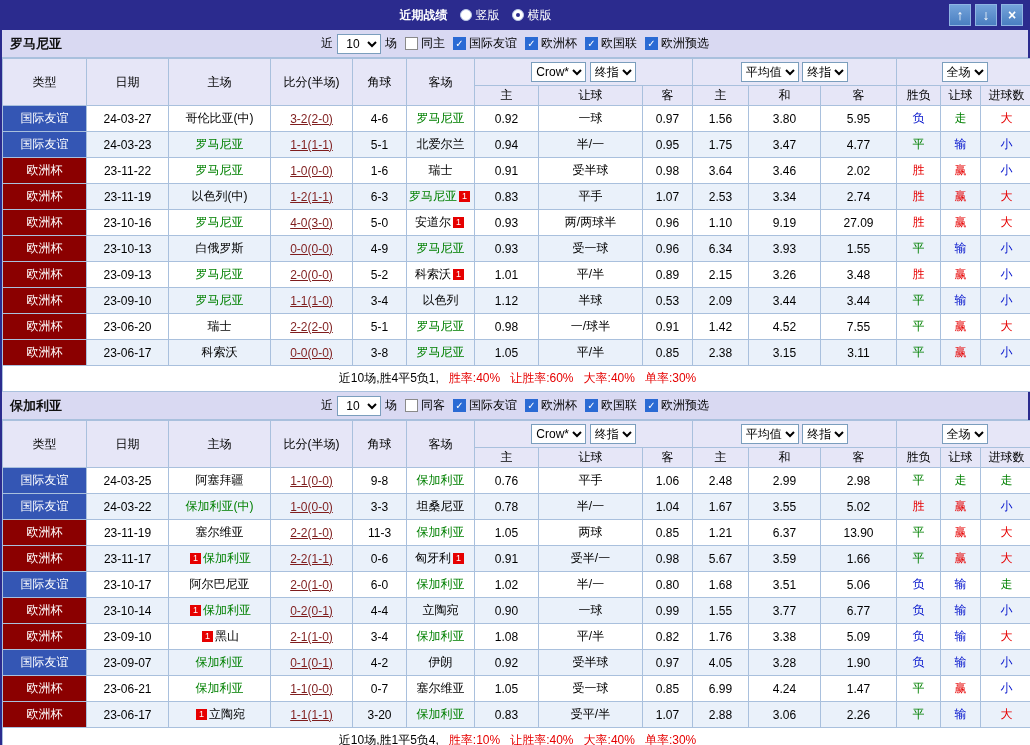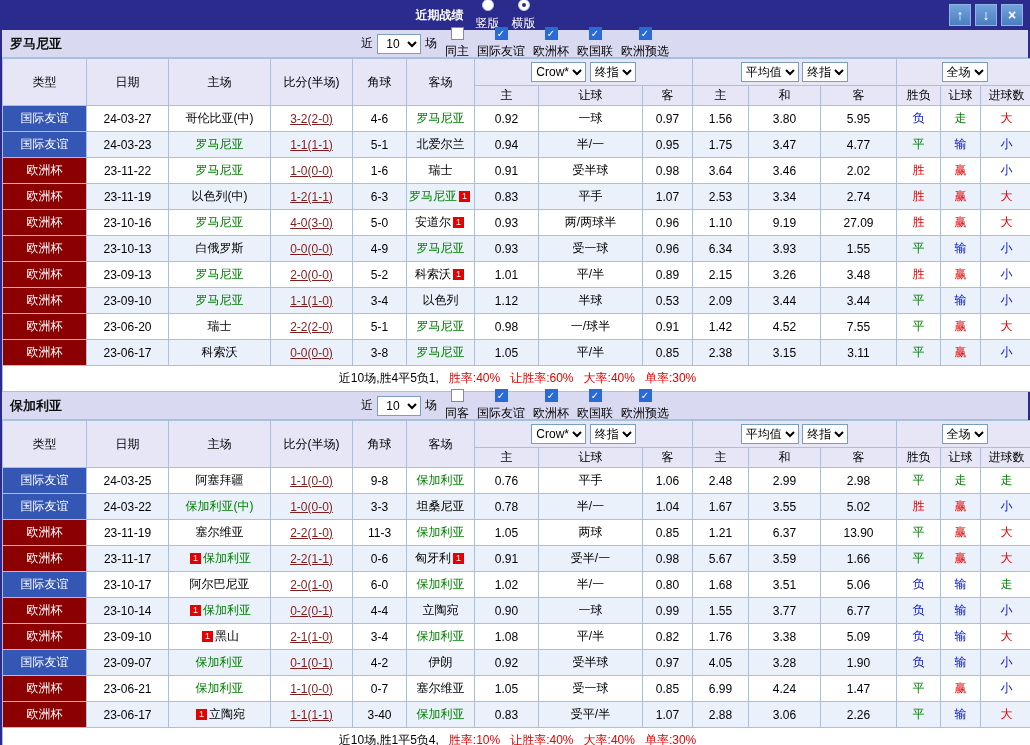--- a/index.html
+++ b/index.html
@@ -12,21 +12,21 @@
   }
   .window { width: 1030px; border: 2px solid #2b2b8e; border-top: none; }
 
   
   .titlebar {
     height: 30px; background: #2b2b8e; color: #fff;
     display: flex; align-items: center;
   }
   .title-group { flex: 1; display: flex; justify-content: center; align-items: center; gap: 12px; }
   .title { font-weight: bold; font-size: 12px; }
-  .radio { display: inline-flex; align-items: center; gap: 4px; font-size: 12px; cursor: pointer; flex-direction: column; }
+  .radio { display: inline-flex; align-items: center; gap: 4px; font-size: 12px; cursor: pointer; }
   .radio .circle {
     width: 12px; height: 12px; border-radius: 50%;
     background: #fff; border: 1px solid #b9c6e8; position: relative; display: inline-block;
   }
   .radio.selected .circle::after {
     content: ""; position: absolute; left: 3px; top: 3px; right: 3px; bottom: 3px;
     background: #2b2b8e; border-radius: 50%;
   }
   .win-buttons { display: flex; gap: 4px; margin-right: 5px; }
   .win-btn {
@@ -40,21 +40,21 @@
   
   .section-header {
     height: 28px; background: #d9d9f2;
     border-bottom: 1px solid #a9c0dd;
     display: flex; align-items: center; justify-content: center;
     position: relative; font-size: 12px;
   }
   .team-name { position: absolute; left: 8px; font-weight: bold; font-size: 13px; color: #101010; }
   .filter-bar { display: flex; align-items: center; gap: 8px; }
   .filter-bar .near-group { display: inline-flex; align-items: center; gap: 4px; }
-  .chk { display: inline-flex; align-items: center; gap: 3px; cursor: pointer; flex-direction: column; }
+  .chk { display: inline-flex; align-items: center; gap: 3px; cursor: pointer; }
   .box {
     width: 13px; height: 13px; background: #fff; border: 1px solid #8a8a8a;
     display: inline-flex; align-items: center; justify-content: center;
     font-size: 10px; line-height: 1;
   }
   .box.checked { background: #2a6ad4; border-color: #2a6ad4; color: #fff; }
   .box.checked::after { content: "✓"; }
 
   select {
     font-family: inherit; font-size: 12px; height: 20px;
@@ -611,21 +611,21 @@
             <td class="avg">1.47</td>
             <td class="r-draw">平</td>
             <td class="r-win">赢</td>
             <td class="r-loss">小</td>
           </tr>
           <tr class="alt">
             <td class="type-cell" style="background: rgb(139, 0, 0);">欧洲杯</td>
             <td class="date">23-06-17</td>
             <td class="teamcell"><span class="redcard">1</span><span class="team">立陶宛</span></td>
             <td class="score">1-1(1-1)</td>
-            <td class="corner">3-40</td>
+            <td class="corner">3-20</td>
             <td class="teamcell"><span class="self-team">保加利亚</span></td>
             <td class="odds">0.83</td>
             <td class="odds">受平/半</td>
             <td class="odds">1.07</td>
             <td class="avg">2.88</td>
             <td class="avg">3.06</td>
             <td class="avg">2.26</td>
             <td class="r-draw">平</td>
             <td class="r-loss">输</td>
             <td class="r-win">大</td>

